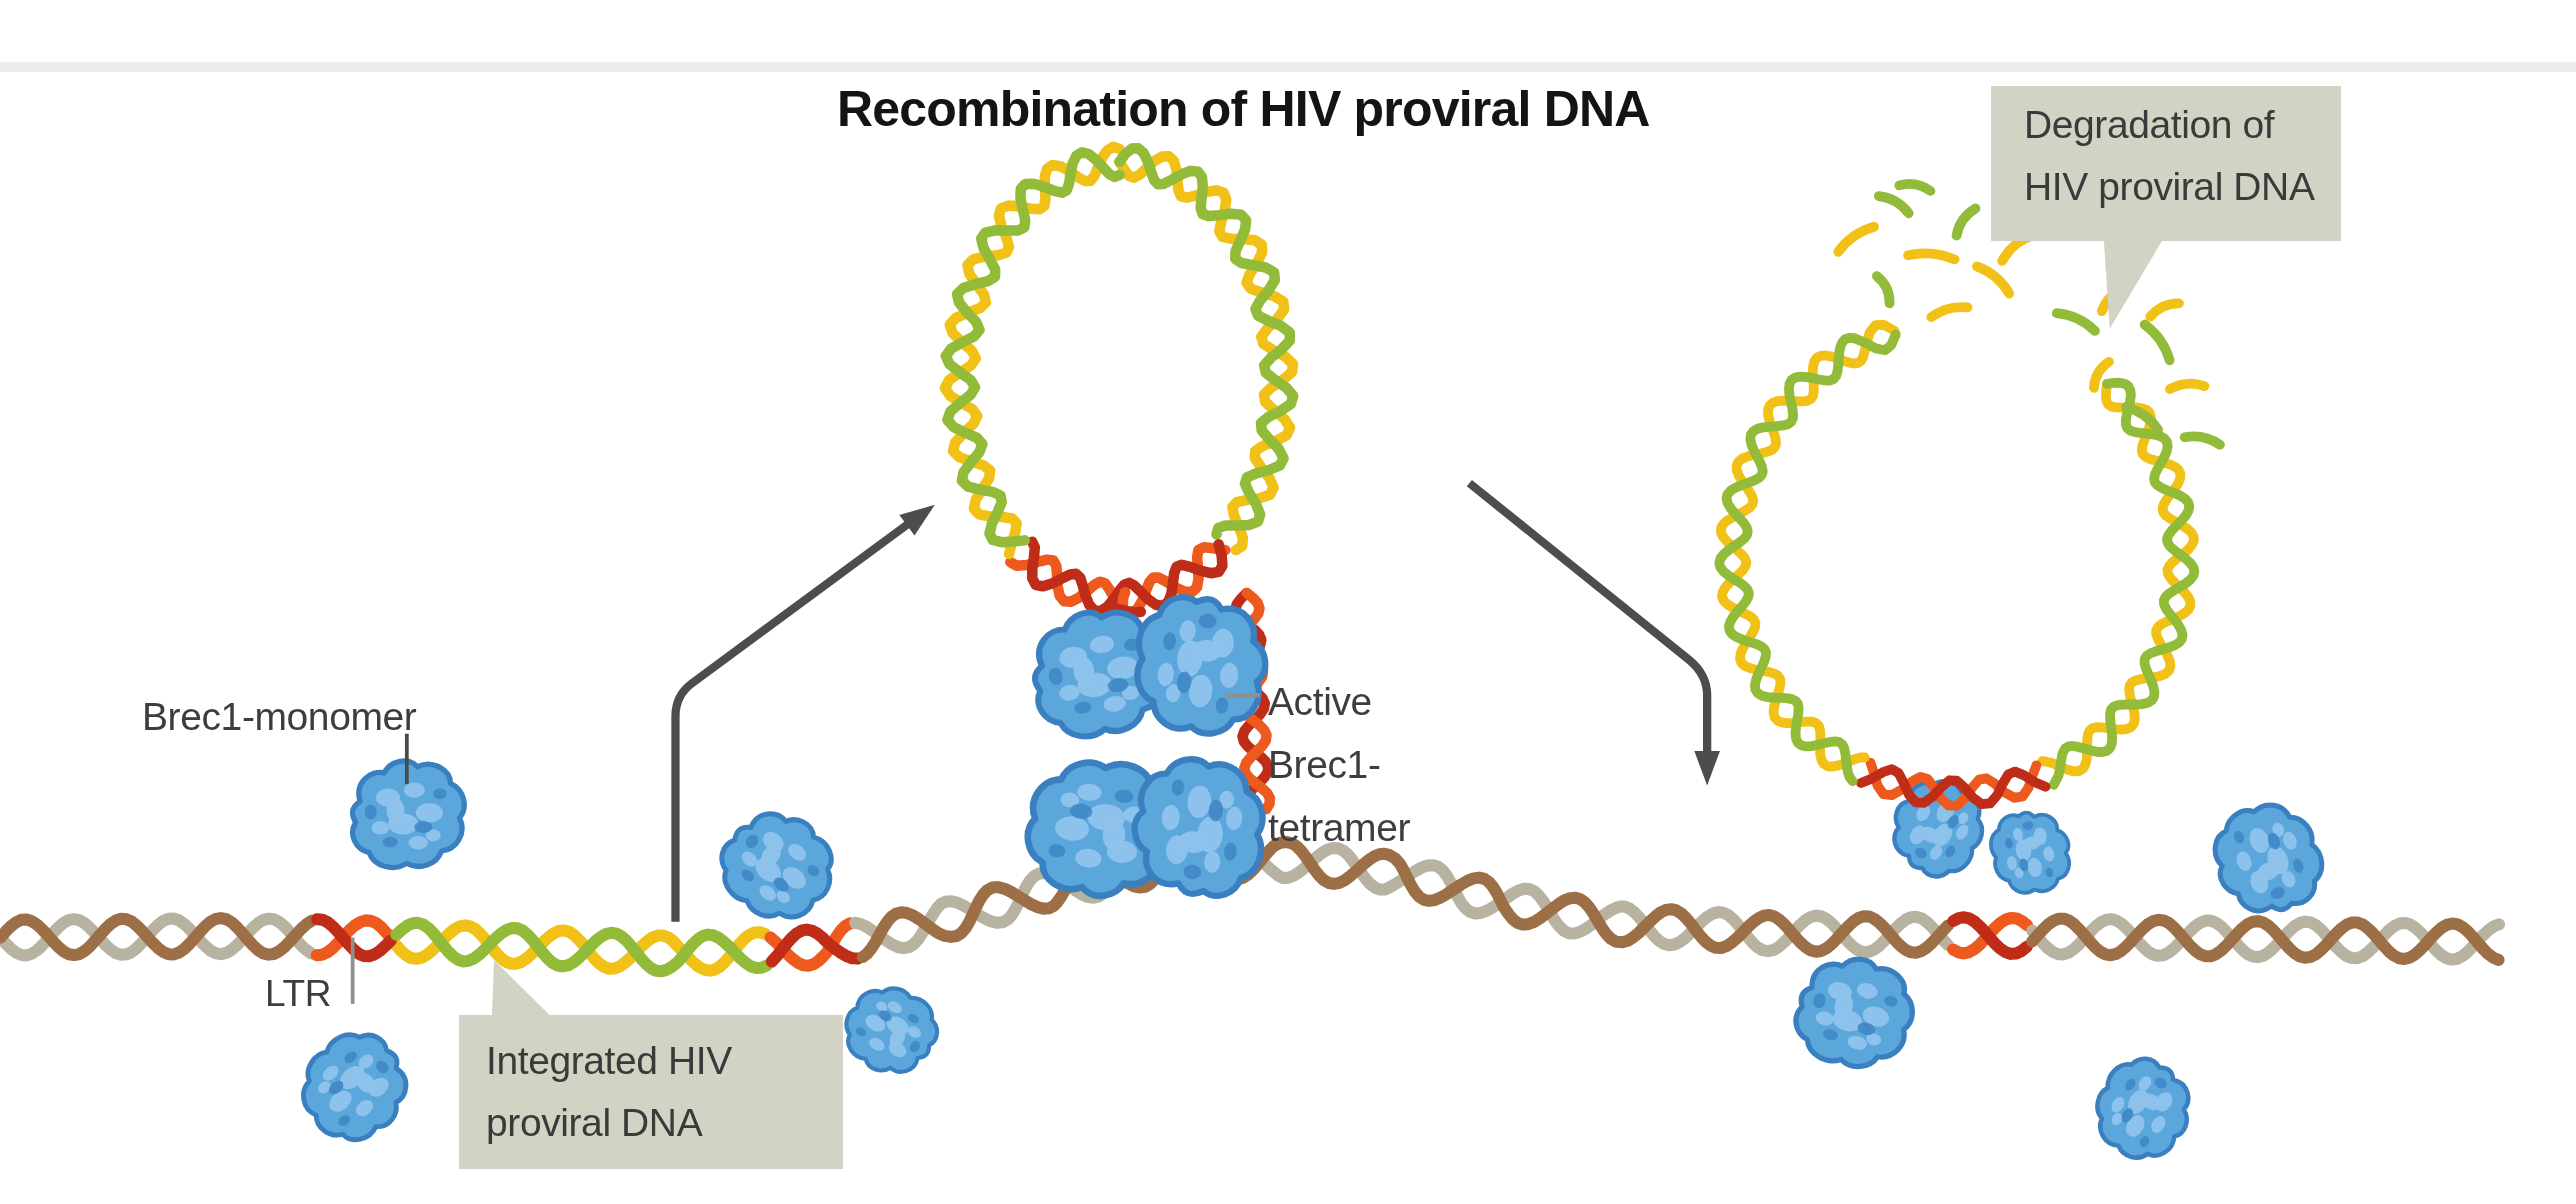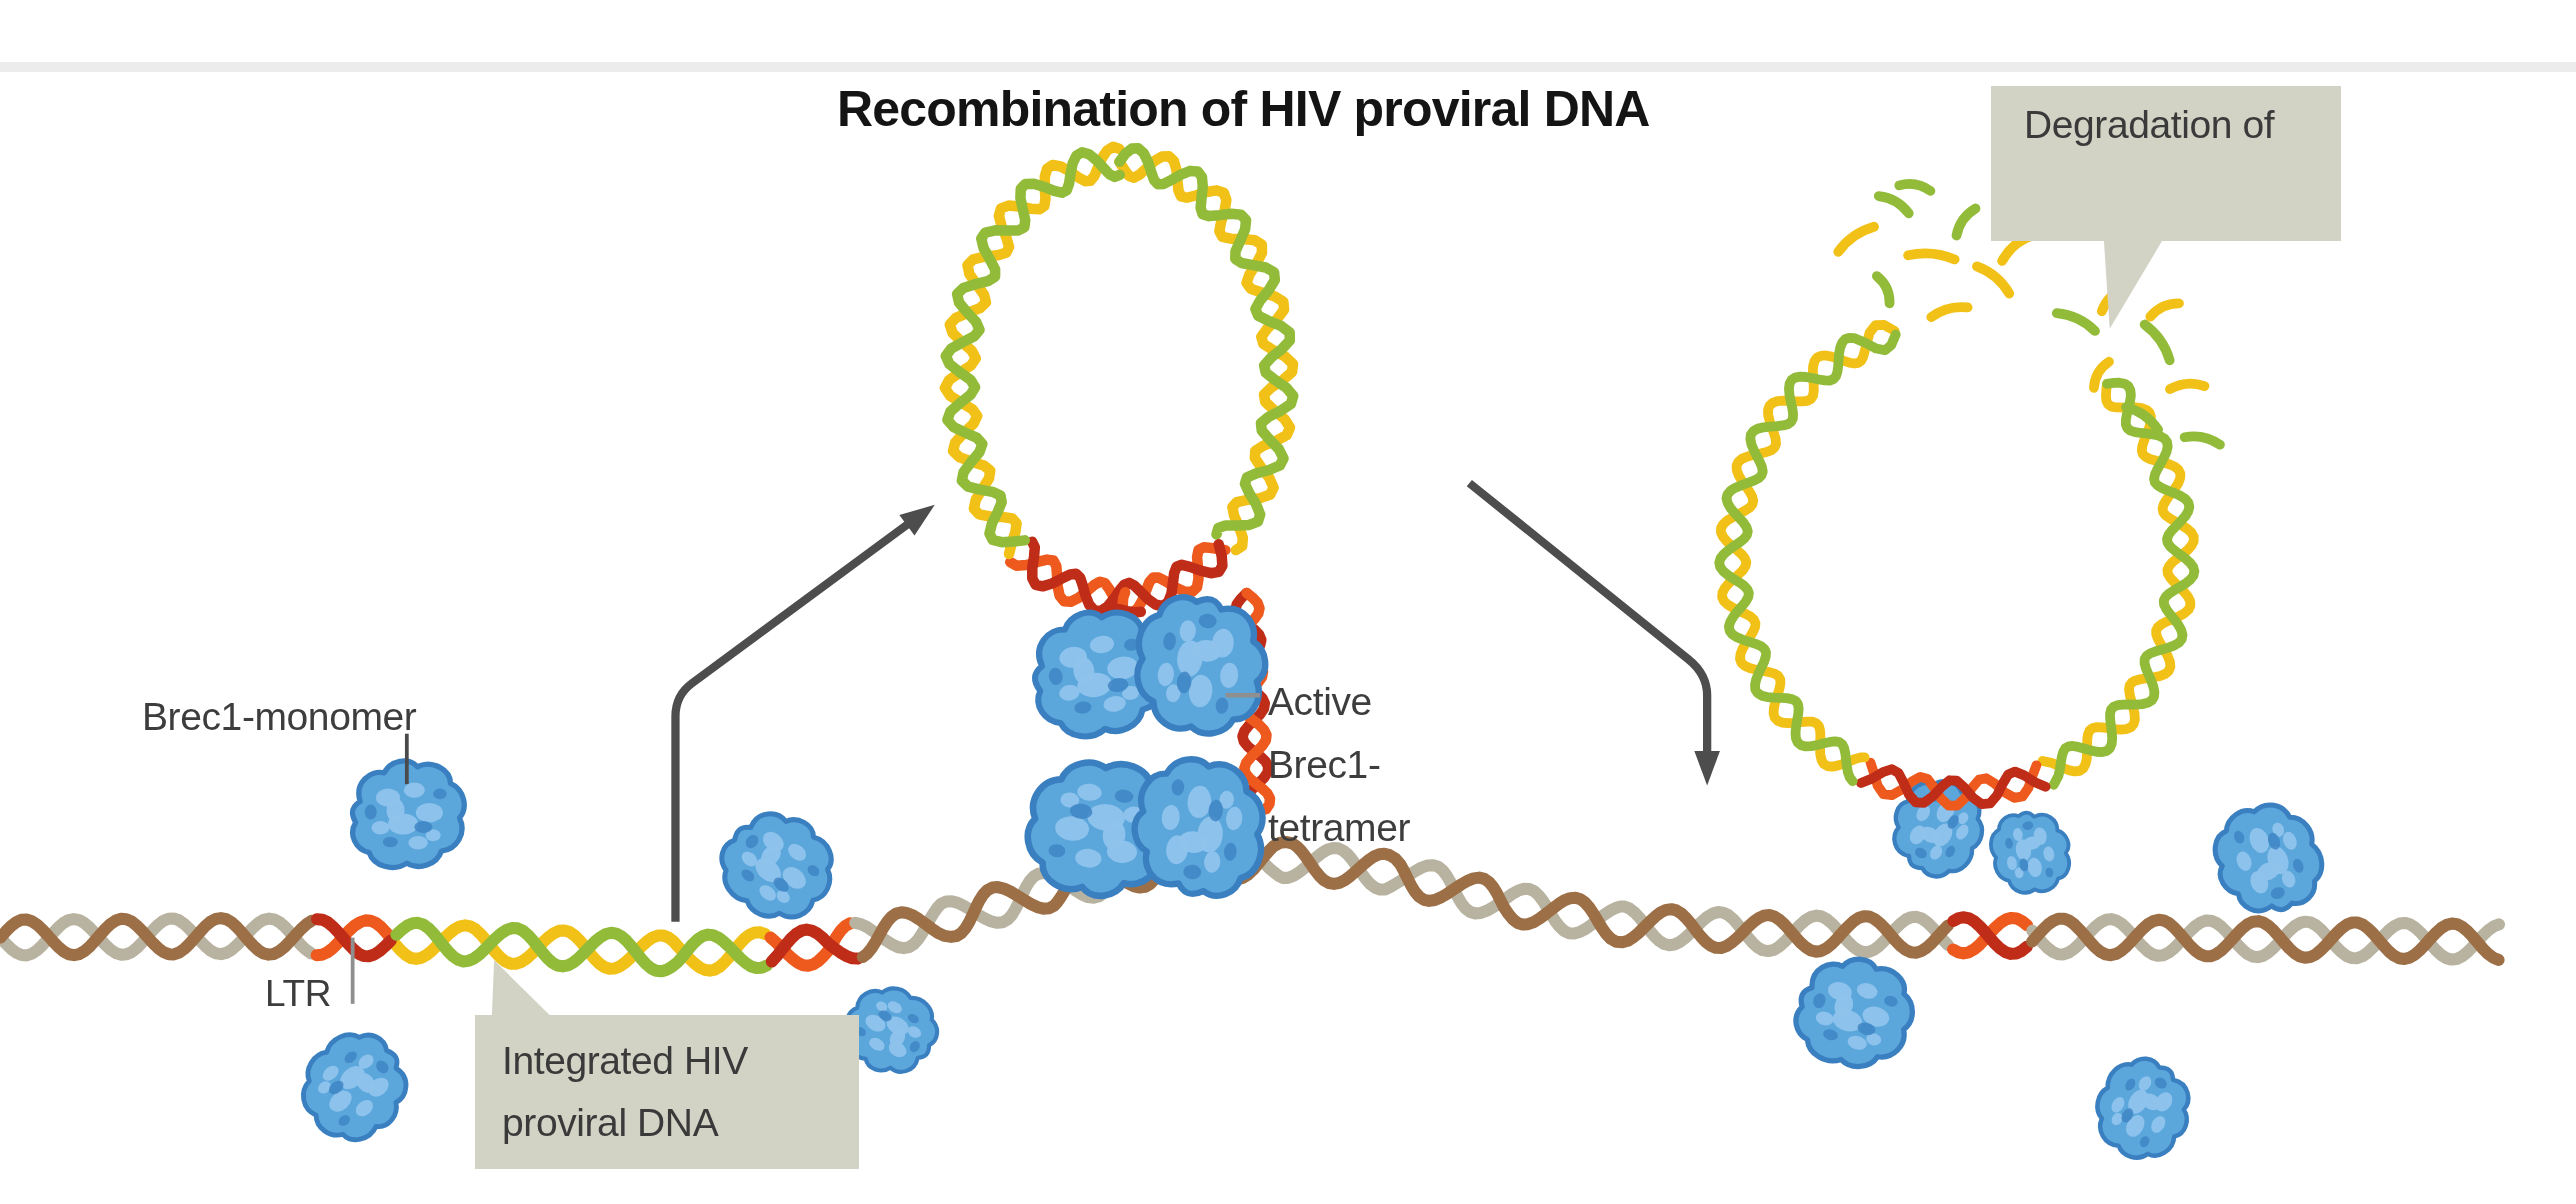--- a/index.html
+++ b/index.html
@@ -13,21 +13,21 @@
     letter-spacing:-0.4px;white-space:nowrap;line-height:1.1;
   }
   .title{
     position:absolute;left:809px;top:80px;font-size:50px;font-weight:bold;
     color:var(--title-ink);letter-spacing:-0.8px;white-space:nowrap;margin-left:28px;
   }
   .callout{
     position:absolute;background:var(--callout-bg);color:var(--bubble-ink);
     font-size:39px;line-height:62px;letter-spacing:-0.4px;white-space:nowrap;
   }
-  .callout-integrated{left:459px;top:1015px;width:384px;height:154px;padding:15px 0 0 27px;box-sizing:border-box;margin-left:16px;}
+  .callout-integrated{left:459px;top:1015px;width:384px;height:154px;padding:15px 0 0 27px;box-sizing:border-box;}
   .callout-degradation{left:1991px;top:86px;width:350px;height:155px;padding:8px 0 0 33px;box-sizing:border-box;}
   .active-label{left:1268px;top:670px;line-height:63px;}
   .topband{position:absolute;left:0;top:62px;width:2576px;height:9.8px;background:#ececec;}
 </style>
 </head>
 <body style="--label-ink: #3d3d3d; --title-ink: #141414; --callout-bg: #d2d3c5; --bubble-ink: #3a3a3a;">
 
 <div class="topband"></div>
 
 <svg id="scene" width="2576" height="1204" viewBox="0 0 3422 1600">
@@ -153,14 +153,15 @@
   <div>tetramer</div>
 </div>
 
 <div class="callout callout-integrated">
   <div>Integrated HIV</div>
   <div>proviral DNA</div>
 </div>
 
 <div class="callout callout-degradation">
   <div>Degradation of</div>
+  <div>HIV proviral DNA</div>
 </div>
 
 
 </body></html>

